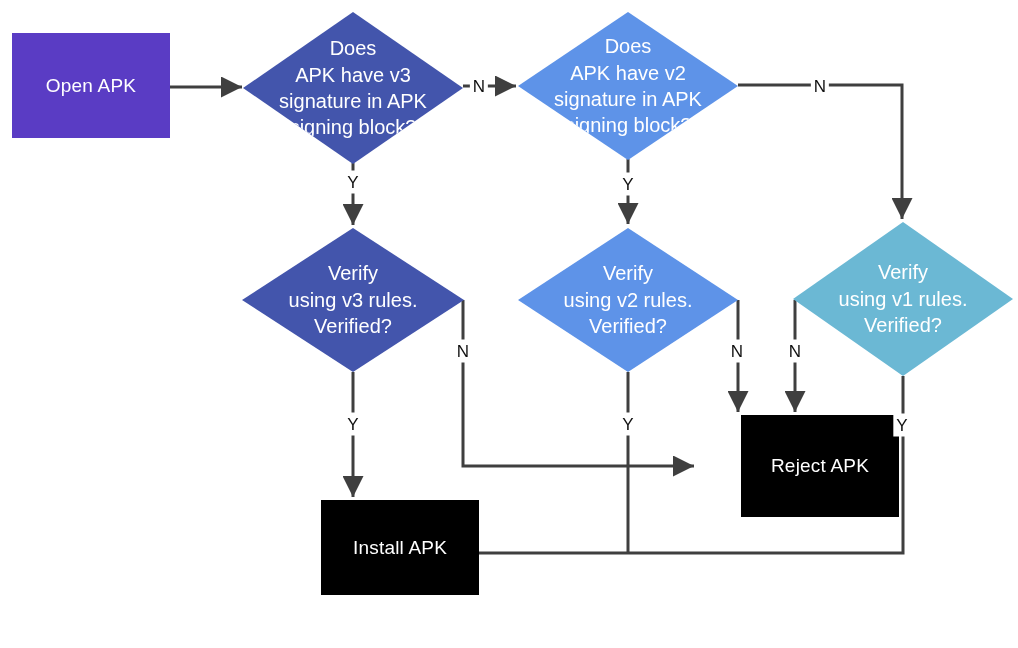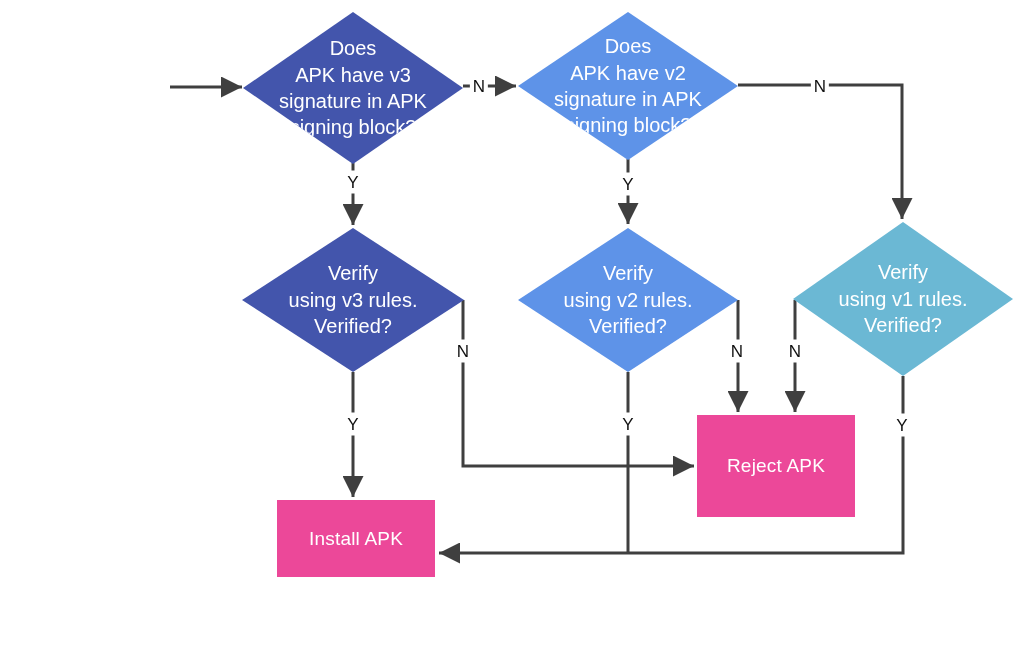--- a/index.html
+++ b/index.html
@@ -40,21 +40,21 @@
   .rect {
     font-size: 19px;
     letter-spacing: 0.2px;
   }
   .diamond {
     clip-path: polygon(50% 0%, 100% 50%, 50% 100%, 0% 50%);
     font-size: 20px;
     line-height: 1.32;
   }
   .purple-a { background: #5a3cc4; }
-  .purple-b { background: #ec4899; }
+  .purple-b { background: #000000; margin-left: 44px; }
   .indigo   { background: #4355ac; }
   .blue     { background: #5e93e8; }
   .teal     { background: #6bb8d4; }
   .edge-label {
     position: absolute;
     transform: translate(-50%, -50%);
     background: #ffffff;
     color: #111111;
     font-size: 17px;
     line-height: 1;
@@ -78,20 +78,21 @@
     <path class="edge" marker-end="url(#arr)" d="M 628 159 L 628 224"></path>
     <path class="edge" marker-end="url(#arr)" d="M 738 85 L 902 85 L 902 219"></path>
     <path class="edge" marker-end="url(#arr)" d="M 353 372 L 353 497"></path>
     <path class="edge" marker-end="url(#arr)" d="M 463 300 L 463 466 L 694 466"></path>
     <path class="edge" d="M 628 372 L 628 552"></path>
     <path class="edge" marker-end="url(#arr)" d="M 738 300 L 738 412"></path>
     <path class="edge" marker-end="url(#arr)" d="M 795 300 L 795 412"></path>
     <path class="edge" marker-end="url(#arr)" d="M 903 376 L 903 553 L 439 553"></path>
   </svg>
 
+  <div class="node rect purple-a" style="left:12px; top:33px; width:158px; height:105px;">Open APK</div>
 
   <div class="node diamond indigo" style="left:243px; top:12px; width:220px; height:152px;">Does
 APK have v3
 signature in APK
 signing block?</div>
 
   <div class="node diamond blue" style="left:518px; top:12px; width:220px; height:148px;">Does
 APK have v2
 signature in APK
 signing block?</div>
@@ -103,21 +104,21 @@
   <div class="node diamond blue" style="left:518px; top:228px; width:220px; height:144px;">Verify
 using v2 rules.
 Verified?</div>
 
   <div class="node diamond teal" style="left:793px; top:222px; width:220px; height:154px;">Verify
 using v1 rules.
 Verified?</div>
 
   <div class="node rect purple-b" style="left:697px; top:415px; width:158px; height:102px;">Reject APK</div>
 
-  <div class="node rect purple-b" style="left:277px; top:500px; width:158px; height:77px;">Install APK</div>
+  <div class="node rect purple-b" style="left:277px; top:500px; width:158px; height:95px;">Install APK</div>
 
   <span class="edge-label" style="left:479px; top:86px;">N</span>
   <span class="edge-label" style="left:353px; top:182px;">Y</span>
   <span class="edge-label" style="left:628px; top:184px;">Y</span>
   <span class="edge-label" style="left:820px; top:86px;">N</span>
   <span class="edge-label" style="left:353px; top:424px;">Y</span>
   <span class="edge-label" style="left:463px; top:351px;">N</span>
   <span class="edge-label" style="left:628px; top:424px;">Y</span>
   <span class="edge-label" style="left:737px; top:351px;">N</span>
   <span class="edge-label" style="left:795px; top:351px;">N</span>

